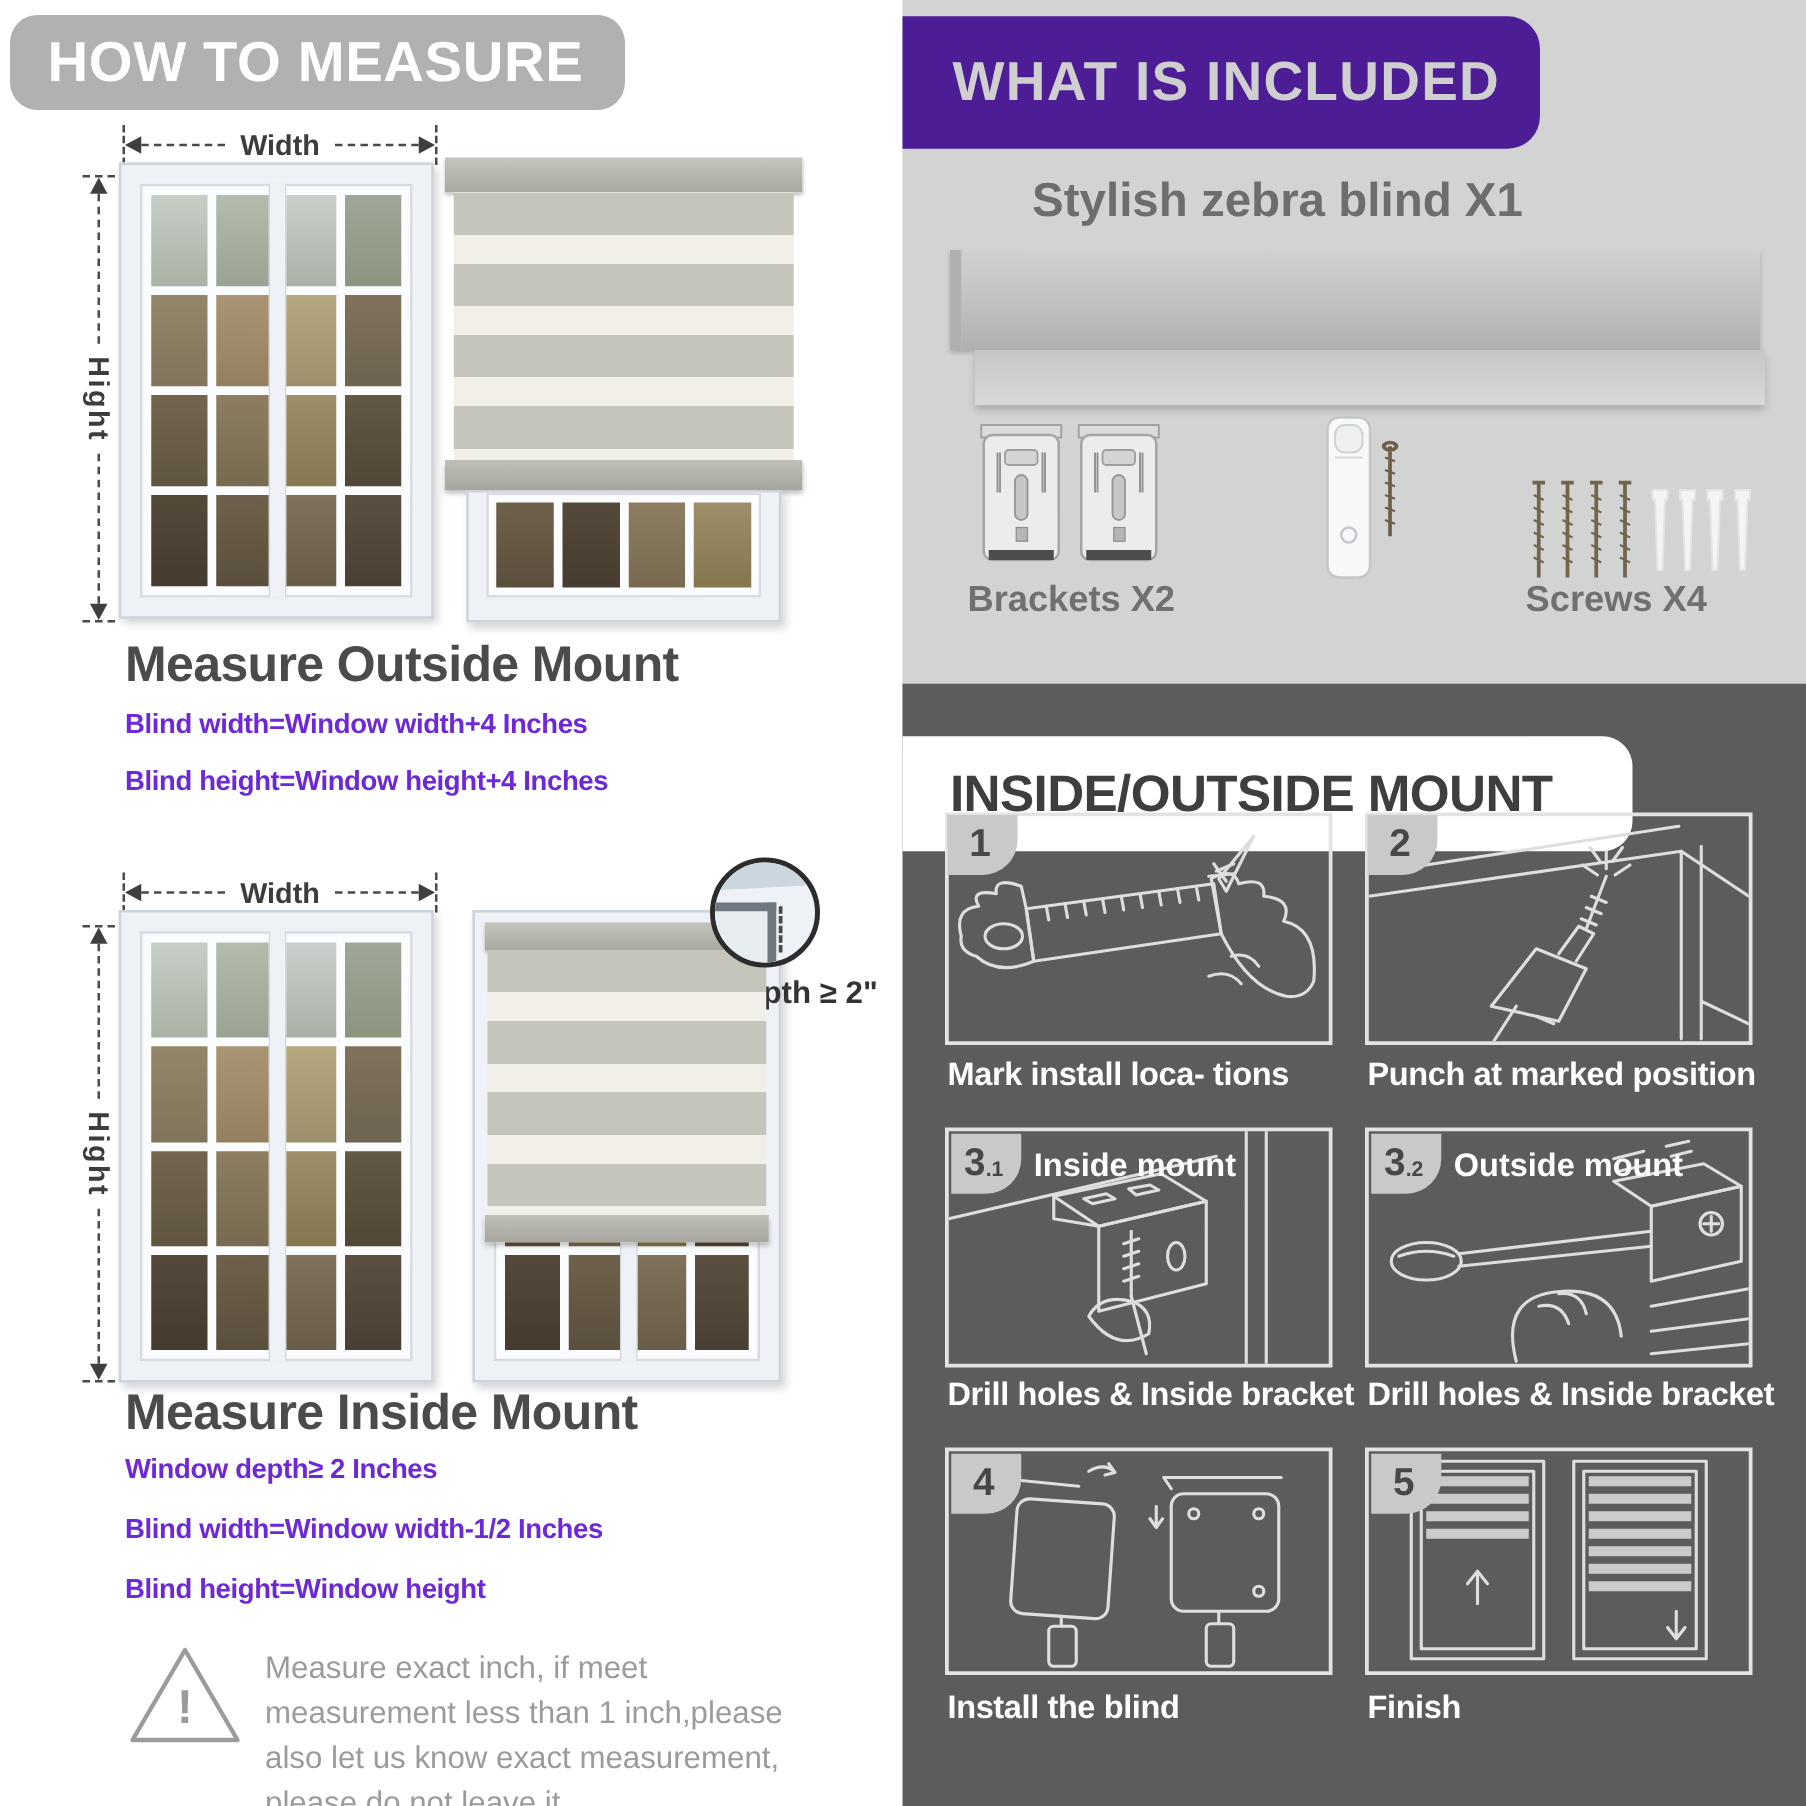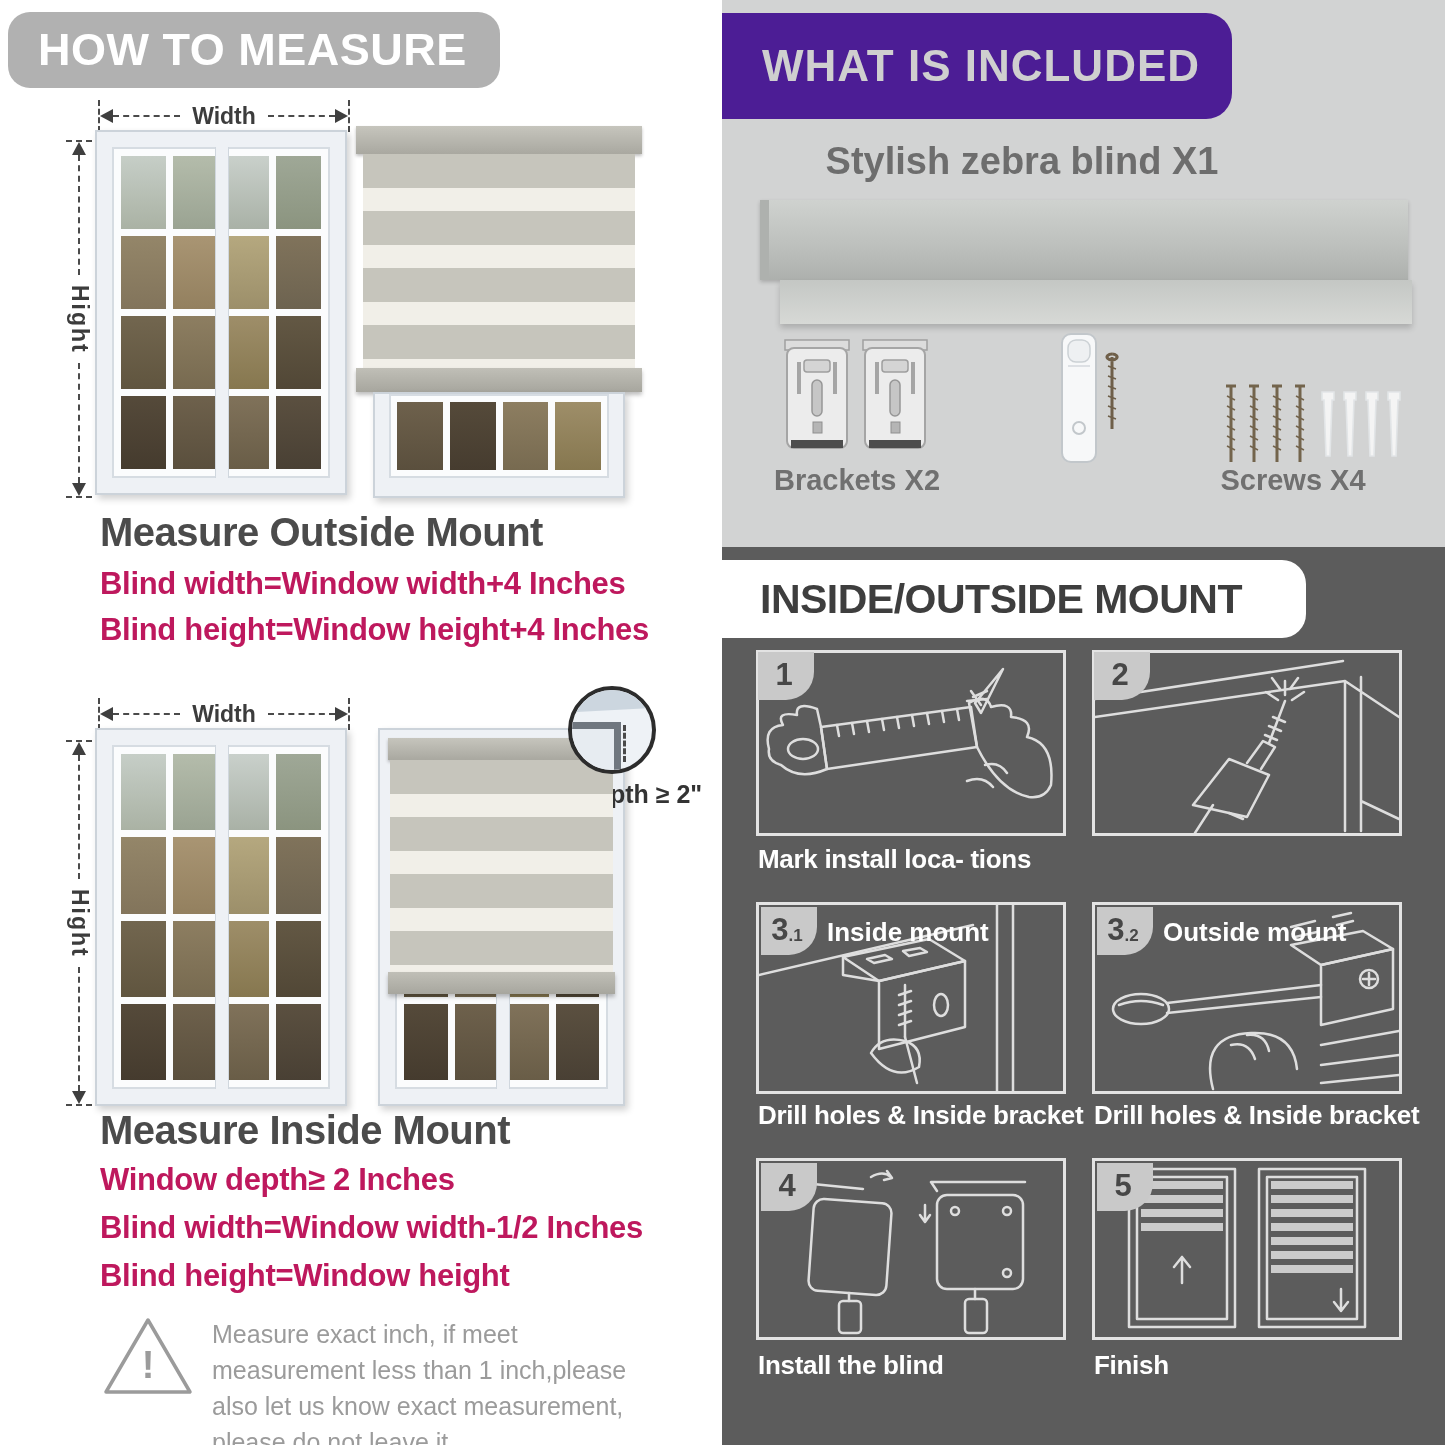--- a/index.html
+++ b/index.html
@@ -7,21 +7,21 @@
         font-family:"Liberation Sans",sans-serif;overflow:hidden;}
   .abs{position:absolute;}
 
   
   .title-bar{left:8px;top:12px;width:492px;height:76px;background:#b1b1b1;
              border-radius:22px;display:flex;align-items:center;padding-left:30px;
              box-sizing:border-box;}
   .title-bar span{color:#fff;font-weight:bold;font-size:45px;letter-spacing:.5px;}
 
   h2.sec{margin:0;font-size:40px;font-weight:bold;color:#4b4b4b;letter-spacing:-.5px;}
-  .formula{font-size:31px;font-weight:bold;color:#be185d;letter-spacing:-.3px;}
+  .formula{font-size:22px;font-weight:bold;color:#6d28d9;letter-spacing:-.3px;}
 
   
   .window{position:absolute;background:#eef1f5;border:2px solid #ccd3da;
           box-shadow:3px 4px 7px rgba(0,0,0,.18);box-sizing:border-box;}
   .panes{position:absolute;inset:15px;background:#fbfcfd;border:2px solid #d6dce2;
          display:grid;grid-template-columns:repeat(4,1fr);grid-template-rows:repeat(4,1fr);
          gap:7px;padding:7px;box-sizing:border-box;}
   .pane{background:linear-gradient(180deg,var(--c1),var(--c2));}
   .pane:nth-child(1){--c1:#c6cec7;--c2:#aab2a4;} .pane:nth-child(2){--c1:#b4bcab;--c2:#9aa392;}
   .pane:nth-child(3){--c1:#c9d0cb;--c2:#a9b1a6;} .pane:nth-child(4){--c1:#9fa897;--c2:#8b947f;}
@@ -83,21 +83,21 @@
   .prod-lbl{left:742px;top:140px;width:560px;text-align:center;font-size:38px;font-weight:bold;
             color:#6d6d6d;}
   .hr-main{left:760px;top:200px;width:648px;height:80px;
            background:linear-gradient(180deg,#cfd2cf 0%,#bcbfbc 60%,#adb0ad 100%);
            border-left:9px solid #aeb1ae;box-shadow:0 2px 4px rgba(0,0,0,.2);box-sizing:border-box;}
   .hr-lip{left:780px;top:280px;width:632px;height:44px;
           background:linear-gradient(180deg,#c4c7c4,#d7d9d6);box-shadow:0 4px 6px rgba(0,0,0,.18);}
   .acc-lbl{position:absolute;top:464px;font-size:29px;font-weight:bold;color:#707070;text-align:center;}
 
   .panel-dark{left:722px;top:547px;width:723px;height:898px;background:#5c5c5c;}
-  .mnt-header{left:722px;top:560px;width:584px;height:78px;background:#fff;
+  .mnt-header{left:722px;top:589px;width:584px;height:92px;background:#fff;
               border-radius:0 24px 24px 0;display:flex;align-items:center;padding-left:38px;
               box-sizing:border-box;}
   .mnt-header span{color:#3e3e3e;font-weight:bold;font-size:41px;letter-spacing:-.5px;}
 
   .step{position:absolute;width:310px;border:3px solid #e3e3e3;box-sizing:border-box;}
   .badge{position:absolute;top:2px;left:2px;min-width:48px;height:46px;background:#c9c9c9;
          border-radius:0 0 28px 0;display:flex;align-items:center;justify-content:center;
          color:#474747;font-weight:bold;padding:0 6px 2px 2px;}
   .badge .bn{font-size:31px;}
   .badge .bs{font-size:17px;margin-top:12px;}
@@ -350,20 +350,21 @@
     <svg class="art" viewBox="0 0 304 180">
       <path class="sk" d="M0 46 L248 8 M0 64 L250 28 M250 28 L250 178 M266 24 L266 178 M250 28 L304 64 M266 148 L304 166" stroke-width="2"></path>
       <path class="sk" d="M98 152 L134 106 L174 122 L152 164 Z"></path>
       <path class="sk" d="M118 152 L100 180 M134 160 l14 6"></path>
       <path class="sk" d="M152 110 L168 88 L180 94 L166 116"></path>
       <path class="sk" d="M174 90 L190 48"></path>
       <path class="sk" d="M170 82 l12 5 M174 73 l12 5 M178 64 l12 5" stroke-width="1.6"></path>
       <path class="sk" d="M190 42 v-14 M183 47 l-12 -8 M197 47 l12 -8 M185 36 l-8 -11 M195 36 l8 -11" stroke-width="1.8"></path>
     </svg>
   </div>
+  <div class="caption" style="left:1094px;top:844px;">Punch at  marked position</div>
 
   <div class="step" style="left:756px;top:902px;height:192px;">
     <svg class="art" viewBox="0 0 304 186">
       <path class="sk" d="M0 70 L214 20 M238 0 V186 M254 0 V186" stroke-width="2"></path>
       <path class="sk" d="M84 52 L170 34 L206 56 L120 76 Z"></path>
       <path class="sk" d="M120 76 L206 56 L206 122 L120 144 Z"></path>
       <path class="sk" d="M84 52 L84 70 L120 76"></path>
       <path class="sk" d="M108 54 l18 -4 l7 4 l-18 4 z M144 46 l17 -3 l7 4 l-18 4 z" stroke-width="1.8"></path>
       <ellipse class="sk" cx="182" cy="100" rx="7" ry="11"></ellipse>
       <path class="sk" d="M146 80 V132"></path>

